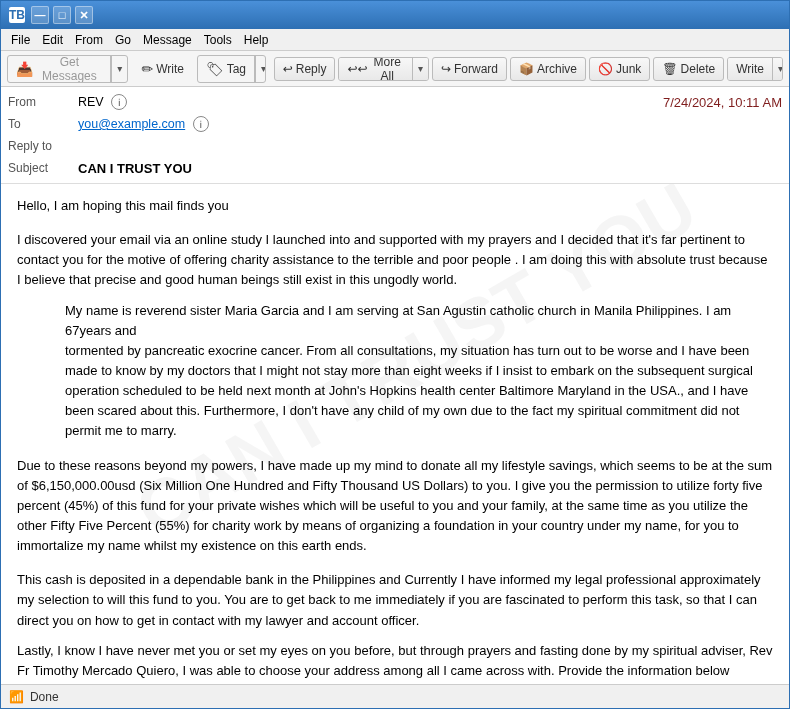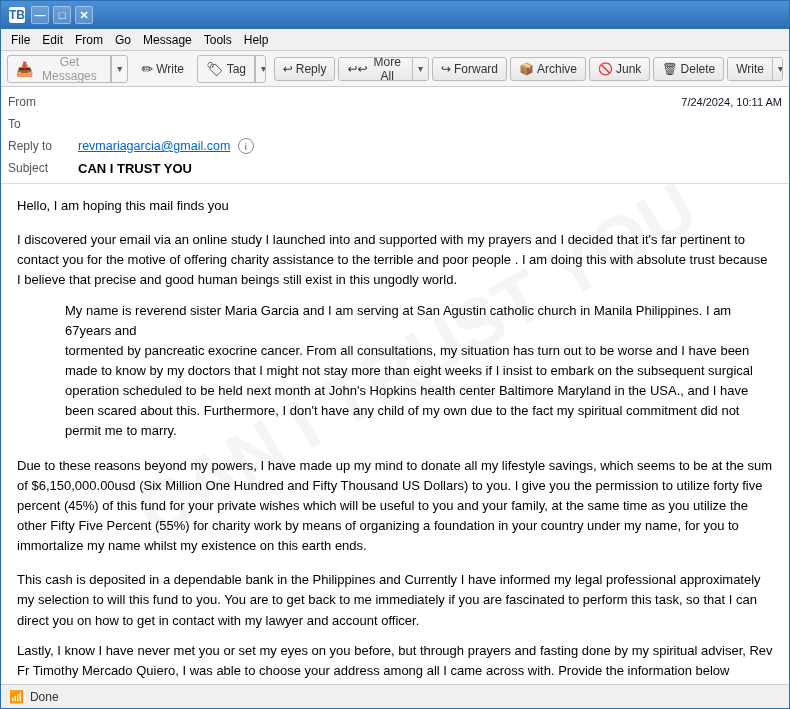--- a/index.html
+++ b/index.html
@@ -149,22 +149,22 @@
       color: #555;
       width: 70px;
       min-width: 70px;
       font-size: 12px;
     }
     .header-value {
       color: #000;
       flex: 1;
     }
     .header-date {
-      color: #0f172a;
-      font-size: 11px;
+      color: #7f1d1d;
+      font-size: 13px;
       margin-left: auto;
     }
     .subject-value {
       font-weight: bold;
       font-size: 13px;
     }
     .sender-badge {
       display: inline-flex;
       align-items: center;
       justify-content: center;
@@ -381,31 +381,35 @@
           <span>Write</span>
         </button>
         <button class="ab-arrow">▾</button>
       </div>
     </div>
   </div>
 
   <div id="msg-header" style="border-bottom:1px solid #ddd;">
     <div class="header-row">
       <span class="header-label">From</span>
+      <span class="header-value">
+        <span>REV</span>
+        <span class="sender-badge" title="Sender info">ℹ</span>
+      </span>
       <span class="header-date">7/24/2024, 10:11 AM</span>
     </div>
     <div class="header-row">
       <span class="header-label">To</span>
+      <span class="header-value">
+        <span style="color:#0066cc; text-decoration:underline;">you@example.com</span>
+        <span class="sender-badge" title="Recipient info">ℹ</span>
+      </span>
     </div>
     <div class="header-row">
       <span class="header-label">Reply to</span>
-      <span class="header-value">
-        <span style="color:#0066cc; text-decoration:underline;">revmariagarcia@gmail.com</span>
-        <span class="sender-badge" title="Reply-to info">ℹ</span>
-      </span>
     </div>
     <div class="header-row">
       <span class="header-label">Subject</span>
       <span class="header-value subject-value">CAN I TRUST YOU</span>
     </div>
   </div>
 
   <div id="body-container" style="flex:1; overflow:hidden; position:relative;">
     <div id="msg-body" style="height:100%; overflow-y:auto; padding:12px 16px; background:#fff; font-size:13px; line-height:1.55; position:relative;">
 

